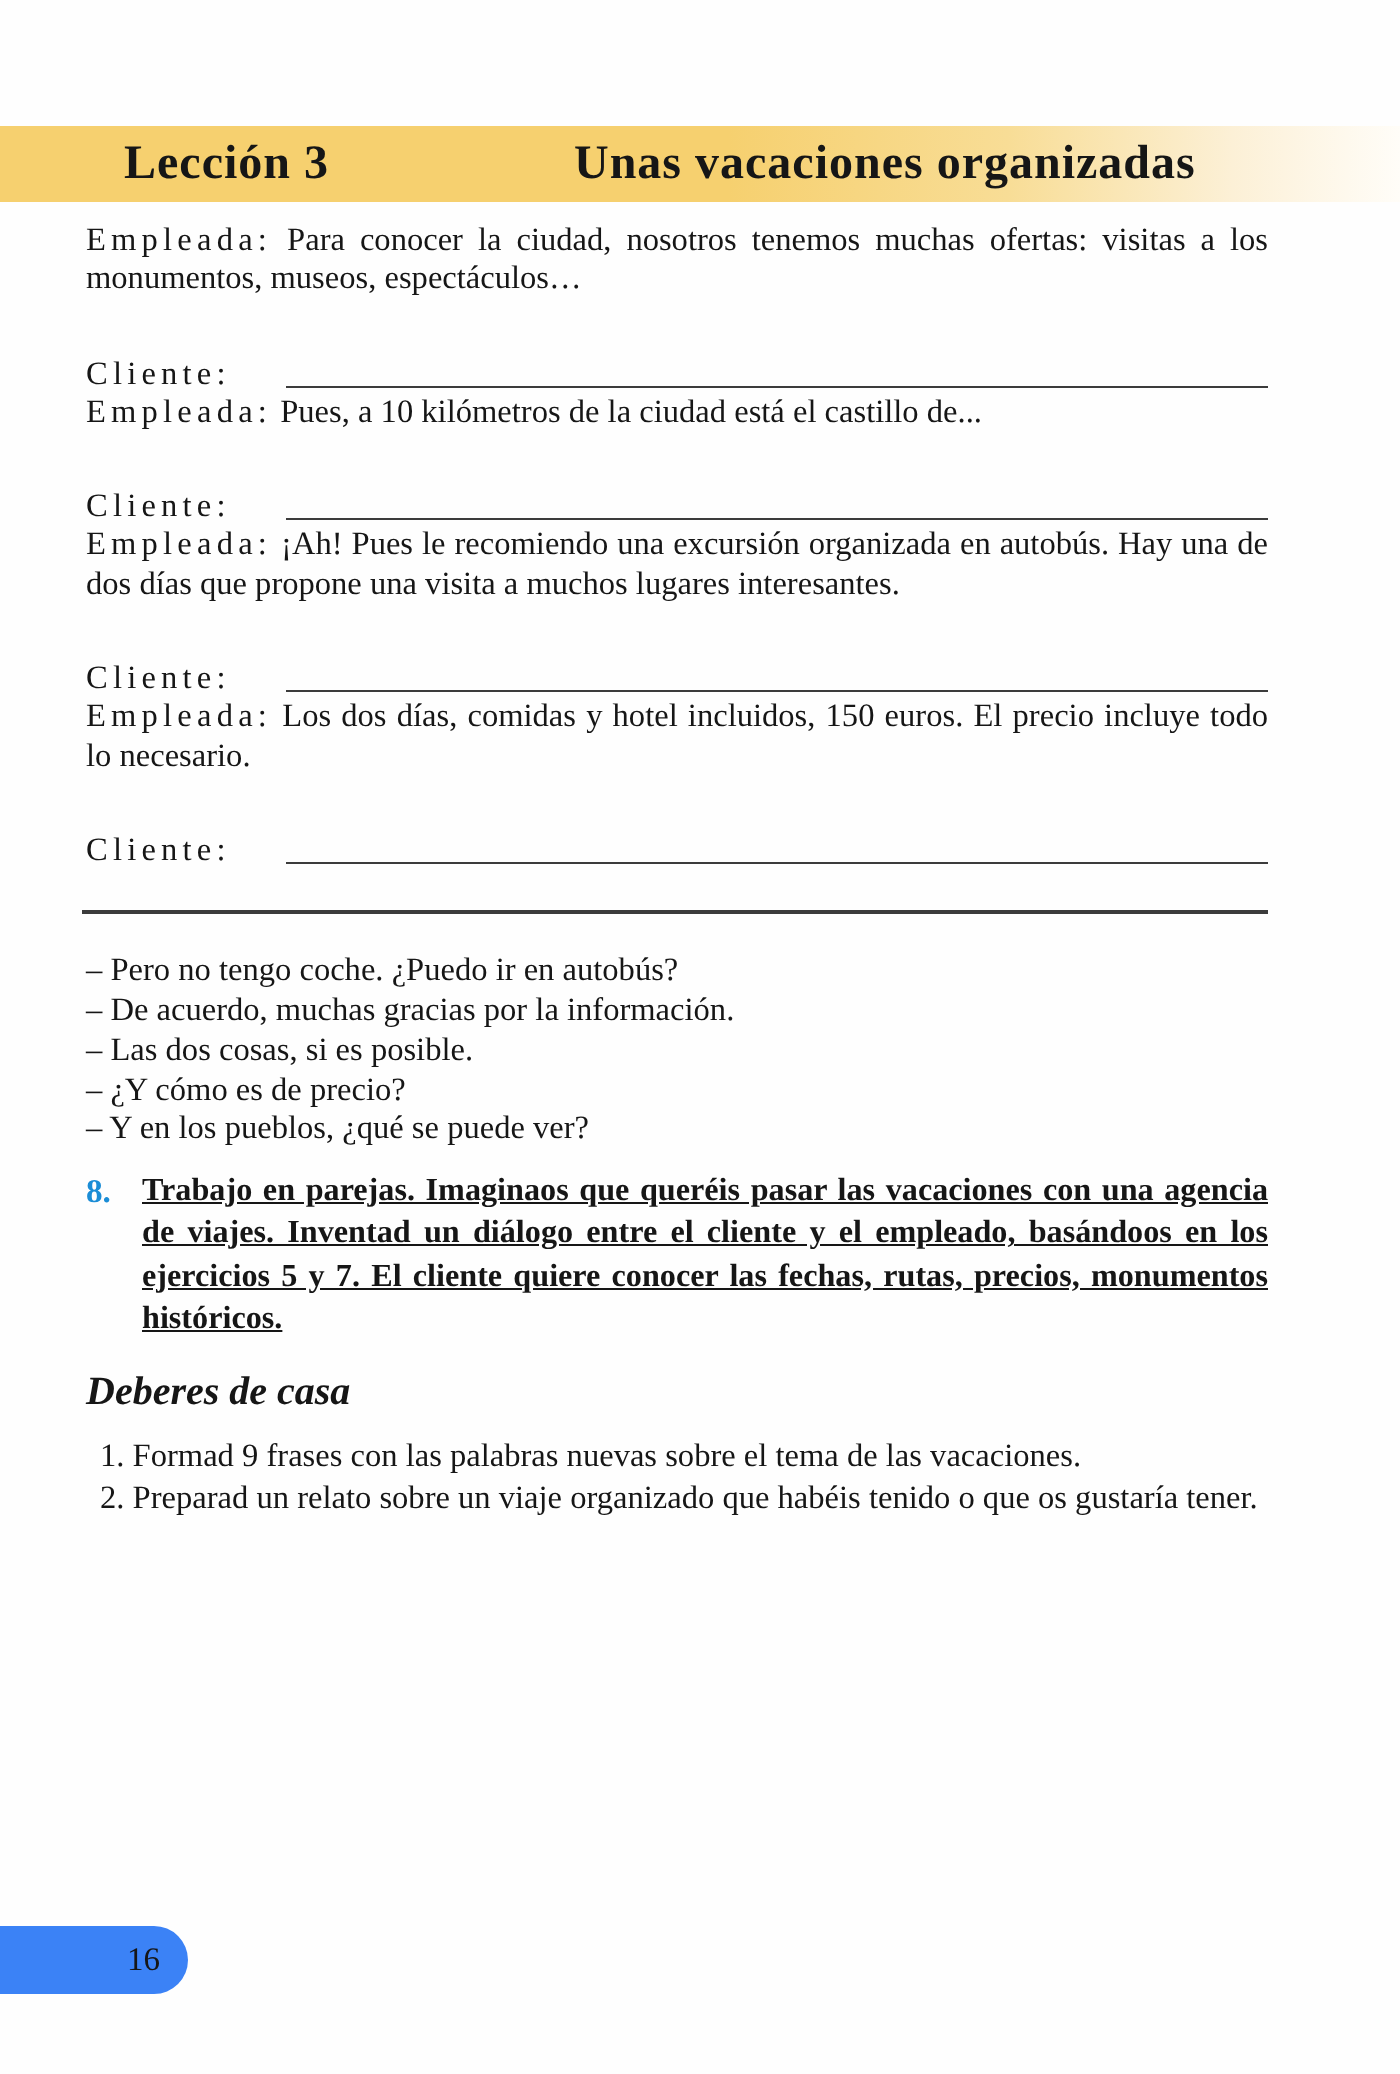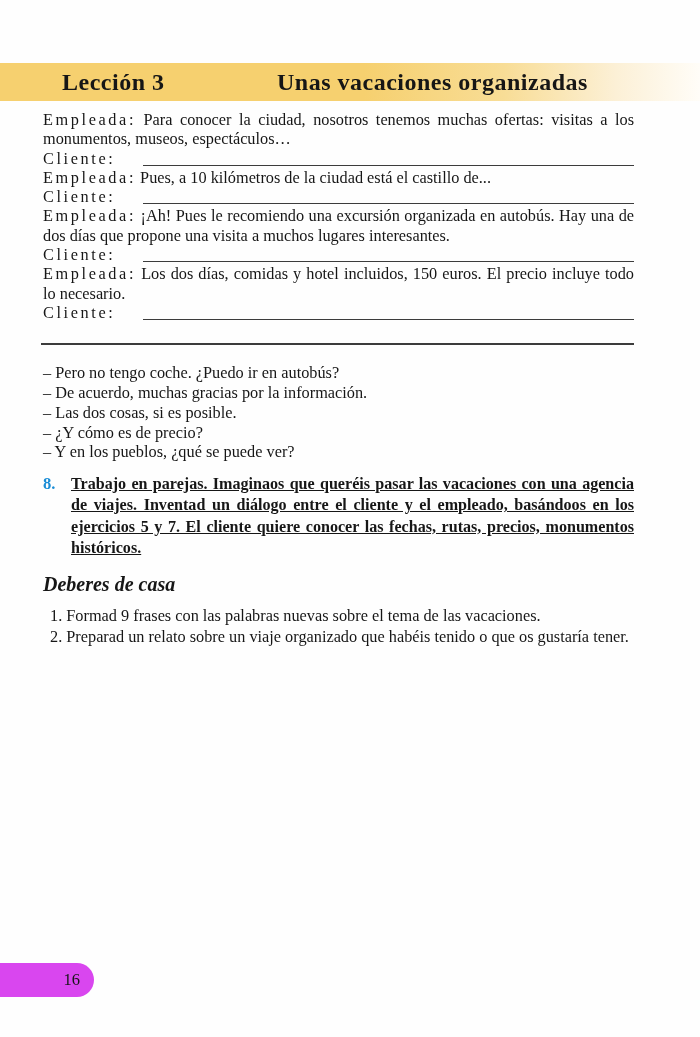--- a/index.html
+++ b/index.html
@@ -9,26 +9,26 @@
     overflow:hidden;
   }
   .page{position:absolute;inset:0;}
   
   .band{
     position:absolute;top:63px;left:0;width:700px;height:38px;
     background:linear-gradient(to right,#f6d06f 0%,#f6d06f 52%,#f8dd96 72%,#fcf0d6 88%,#fffdf8 100%);
     display:flex;align-items:center;
   }
   .band .lesson{margin-left:62px;font-size:24px;font-weight:bold;letter-spacing:.5px;}
-  .band .title{position:absolute;left:277px;font-size:24px;font-weight:bold;letter-spacing:.5px;}
+  .band .title{position:absolute;left:287px;font-size:24px;font-weight:bold;letter-spacing:.5px;}
   
   .main{position:absolute;top:110px;left:43px;width:591px;}
   .dlg{margin:0;font-size:16.3px;line-height:19.3px;text-align:justify;}
   .spk{letter-spacing:2.6px;}
-  .cli-row{display:flex;height:19.3px;}
+  .cli-row{display:flex;height:19.3px;margin-top:28px;}
   .cli-row .spk{white-space:nowrap;font-size:16.3px;line-height:19.3px;}
   .blank{flex:1;margin-left:28px;border-bottom:1.6px solid #3c3c3c;align-self:flex-end;margin-bottom:2px;}
   .sep{border:none;border-top:2.2px solid #3c3c3c;margin:21px 0 18px -2px;}
   .responses p{margin:0;font-size:16.3px;line-height:19.8px;}
   .ex8{display:flex;margin-top:11px;}
   .ex8 .num{font-weight:bold;font-size:16.6px;width:28px;flex:0 0 28px;line-height:21.2px;}
   .ex8 .txt{flex:1;font-weight:bold;font-size:16.1px;line-height:21.2px;text-align:justify;margin:0;text-decoration:underline;}
   .hw-title{text-align:left;font-weight:bold;font-style:italic;font-size:20px;margin:15px 0 9px 0;}
   .homework{margin-left:-17px;margin-right:-10px;}
   .homework p{margin:0;font-size:16.3px;line-height:21px;text-align:justify;text-indent:24px;}
@@ -97,17 +97,17 @@
 
     <h2 class="hw-title">Deberes de casa</h2>
 
     <section class="homework">
       <p><span>1.</span> <span>Formad 9 frases con las palabras nuevas sobre el tema de las vacaciones.</span></p>
       <p><span>2.</span> <span>Preparad un relato sobre un viaje organizado que habéis tenido o que os gustaría tener.</span></p>
     </section>
 
   </div>
 
-  <div class="page-pill" style="background: #d946ef;">
+  <div class="page-pill" style="background: #3b82f6;">
     <span>16</span>
   </div>
 
 </div>
 
 </body></html>

